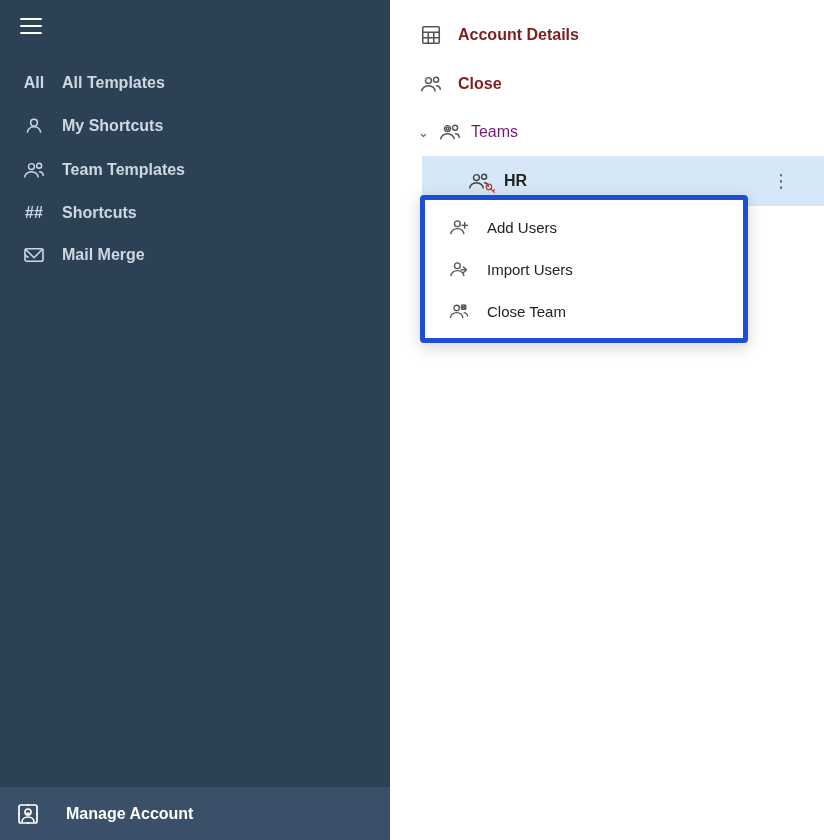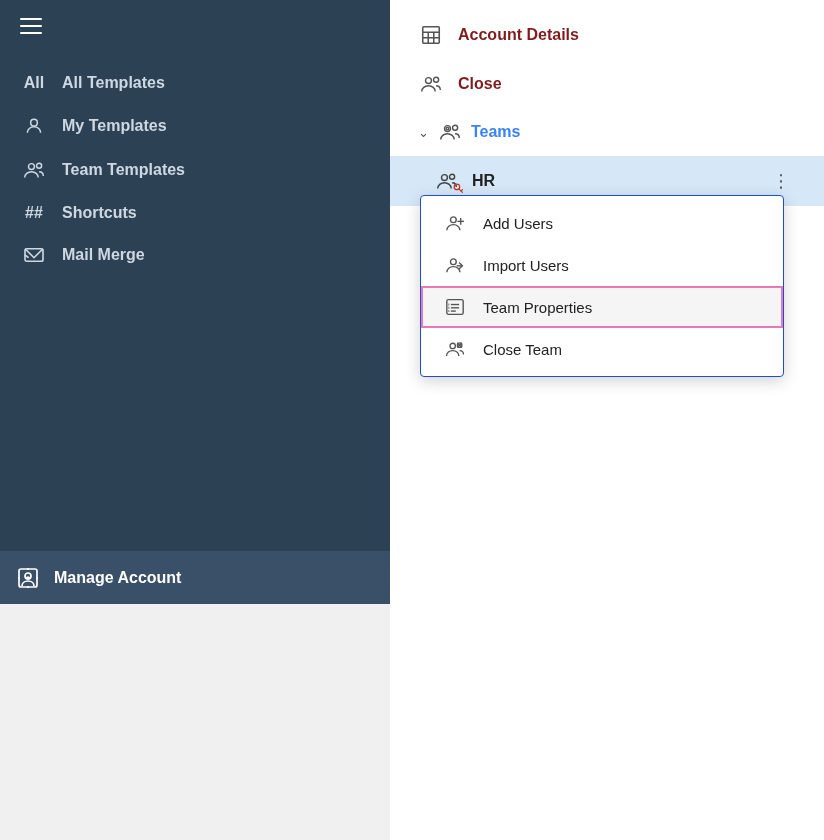--- a/index.html
+++ b/index.html
@@ -13,21 +13,21 @@
     }
 
     
     .sidebar {
       width: 390px;
       background: #2d4155;
       color: #fff;
       display: flex;
       flex-direction: column;
       flex-shrink: 0;
-      height: 604px;
+      height: 840px;
     }
 
     .sidebar-header {
       padding: 18px 20px;
       display: flex;
       align-items: center;
     }
 
     .hamburger-icon {
       display: flex;
@@ -76,21 +76,21 @@
       justify-content: center;
       font-size: 18px;
       color: #cdd8e3;
     }
 
     .sidebar-footer {
       padding: 14px 16px;
       background: #3a5068;
       display: flex;
       align-items: center;
-      gap: 14px;
+      gap: 26px;
       cursor: pointer;
     }
     .sidebar-footer .footer-icon {
       font-size: 20px;
       color: #fff;
     }
     .sidebar-footer .footer-label {
       font-size: 16px;
       font-weight: 600;
       color: #fff;
@@ -146,32 +146,33 @@
     .teams-header .p-icon {
       font-size: 20px;
       color: #555;
       min-width: 26px;
       display: flex;
       align-items: center;
       justify-content: center;
     }
     .teams-header .p-label {
       font-size: 16px;
-      font-weight: 700;
-      color: #3b82f6;
+      font-weight: 400;
+      color: #701a75;
     }
 
     
     .hr-row {
       display: flex;
       align-items: center;
       padding: 10px 28px 10px 44px;
       background: #d6e8f7;
       cursor: pointer;
       position: relative;
+      margin-left: 32px;
     }
     .hr-row .hr-icon {
       font-size: 19px;
       color: #444;
       min-width: 26px;
       display: flex;
       align-items: center;
       justify-content: center;
       position: relative;
     }
@@ -201,23 +202,23 @@
       right: -4px;
       font-size: 9px;
       color: #c0392b;
     }
 
     
     .context-menu {
       position: absolute;
       left: 30px;
       top: 195px;
-      width: 364px;
+      width: 328px;
       background: #fff;
-      border: 1px solid #1d4ed8;
+      border: 5px solid #1d4ed8;
       border-radius: 4px;
       box-shadow: 0 4px 16px rgba(0,0,0,0.18);
       z-index: 100;
       padding: 6px 0;
     }
 
     .ctx-item {
       display: flex;
       align-items: center;
       padding: 12px 22px;
@@ -267,21 +268,21 @@
     </div>
 
 
     <div class="nav-item">
       <span class="nav-icon">
         <svg width="20" height="20" viewBox="0 0 24 24" fill="none" stroke="#cdd8e3" stroke-width="1.8">
             <circle cx="12" cy="8" r="4"></circle>
             <path d="M4 20c0-4 3.6-7 8-7s8 3 8 7"></path>
           </svg>
       </span>
-      <span class="nav-label">My Templates</span>
+      <span class="nav-label">My Shortcuts</span>
     </div>
 
     <div class="nav-item">
       <span class="nav-icon">
         <svg width="22" height="20" viewBox="0 0 26 22" fill="none" stroke="#cdd8e3" stroke-width="1.7">
             <circle cx="10" cy="7" r="3.5"></circle>
             <path d="M2 20c0-4 3.6-7 8-7s8 3 8 7"></path>
             <circle cx="19" cy="6" r="3"></circle>
             <path d="M19 13c2.5 0 5 1.5 5 5"></path>
           </svg>
@@ -404,34 +405,20 @@
           <circle cx="10" cy="7" r="3.5"></circle>
           <path d="M2 20c0-4 3.6-7 8-7s8 3 8 7"></path>
           <path d="M17 8 l4 4 l-4 4"></path>
           <line x1="21" y1="12" x2="14" y2="12"></line>
         </svg>
       </span>
       <span class="c-label">Import Users</span>
     </div>
 
 
-    <div class="ctx-item highlighted">
-      <span class="c-icon">
-        <svg width="20" height="18" viewBox="0 0 24 22" fill="none" stroke="#555" stroke-width="1.7">
-          <rect x="2" y="2" width="20" height="18" rx="2"></rect>
-          <line x1="7" y1="8" x2="17" y2="8"></line>
-          <line x1="7" y1="12" x2="17" y2="12"></line>
-          <line x1="7" y1="16" x2="13" y2="16"></line>
-          <line x1="4" y1="8" x2="5" y2="8" stroke-width="2.5"></line>
-          <line x1="4" y1="12" x2="5" y2="12" stroke-width="2.5"></line>
-          <line x1="4" y1="16" x2="5" y2="16" stroke-width="2.5"></line>
-        </svg>
-      </span>
-      <span class="c-label">Team Properties</span>
-    </div>
 
     <div class="ctx-item">
       <span class="c-icon">
         <svg width="20" height="18" viewBox="0 0 26 22" fill="none" stroke="#555" stroke-width="1.7">
           <circle cx="10" cy="7" r="3.5"></circle>
           <path d="M2 20c0-4 3.6-7 8-7s8 3 8 7"></path>
           <circle cx="19" cy="6" r="3"></circle>
           <path d="M19 13c2.5 0 5 1.5 5 5"></path>
           <line x1="16" y1="3" x2="22" y2="9" stroke-width="1.8"></line>
           <line x1="22" y1="3" x2="16" y2="9" stroke-width="1.8"></line>

